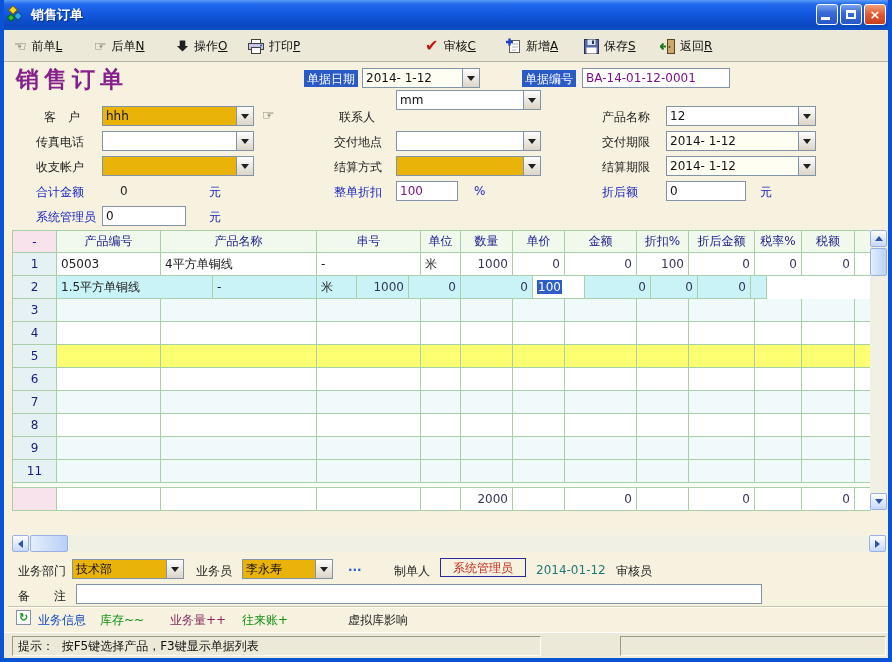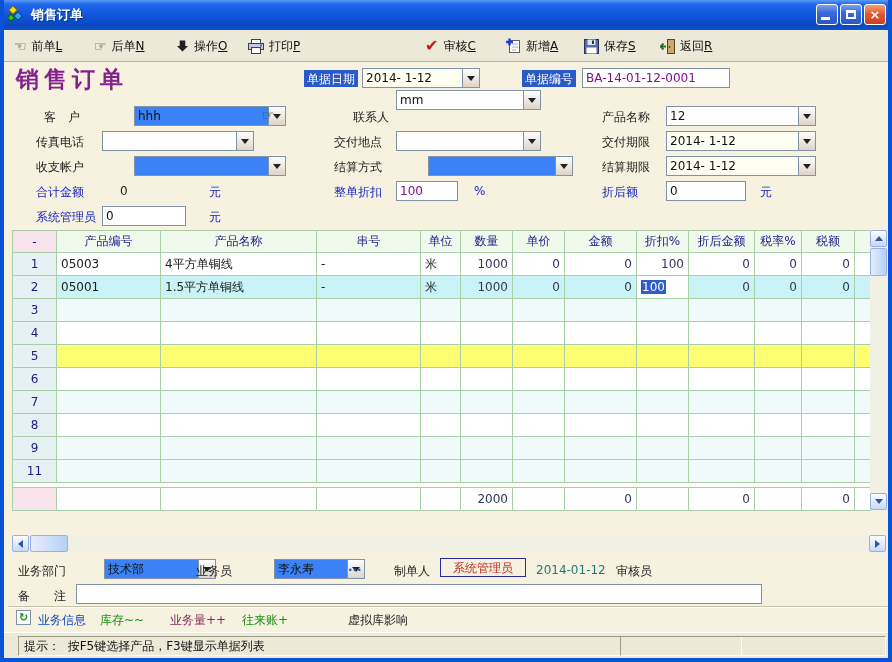--- a/index.html
+++ b/index.html
@@ -43,21 +43,21 @@
   .unit { position:absolute; color:#1a24c0; font-size:12px; }
   .pval { position:absolute; color:#202020; font-size:12px; }
 
   .combo { position:absolute; height:20px; border:1px solid #8393a7; background:#fff;
     display:flex; align-items:center; }
   .combo .cv { flex:1; padding:0 3px; font-size:12px; color:#101010; overflow:hidden; white-space:pre; }
   .combo .dd { width:17px; height:100%; background:linear-gradient(180deg,#fefefe,#dcd4c8);
     border-left:1px solid #8393a7; display:flex; align-items:center; justify-content:center; }
   .tri { width:0; height:0; border-left:4px solid transparent; border-right:4px solid transparent;
     border-top:5px solid #202020; }
-  .combo.cyan { background:#3b82f6;margin-left:32px; }
+  .combo.cyan { background:#eab308; }
   .combo.cream { background:#fffef2; }
 
   .tinput { position:absolute; height:20px; border:1px solid #8393a7; background:#fff;
     font-size:12px; padding:0 3px; color:#101010; font-family:inherit; }
   .tinput.purple { color:#80108a; }
 
   
   .grid { position:absolute; left:8px; top:230px; width:859px; border-left:1px solid #a9cfa9;
     border-top:1px solid #a9cfa9; background:#fff; }
   .trow { display:flex; height:23px; }
@@ -204,21 +204,21 @@
 
   <span class="flabel" style="left:40px;top:109px">客　户</span>
   <div class="combo cyan" style="left:98px;top:106px;width:152px">
     <span class="cv">hhh</span>
     <span class="dd">
         <i class="tri"></i>
       </span>
   </div>
   <span class="handglyph" style="position:absolute;left:258px;top:108px">☞</span>
 
-  <span class="flabel" style="left:349px;top:109px">联系人</span>
+  <span class="flabel" style="left:335px;top:109px">联系人</span>
   <div class="combo" style="left:392px;top:90px;width:145px">
     <span class="cv">mm</span>
     <span class="dd">
         <i class="tri"></i>
       </span>
   </div>
 
   <span class="flabel" style="left:598px;top:109px">产品名称</span>
   <div class="combo" style="left:662px;top:106px;width:150px">
     <span class="cv">12</span>
@@ -317,21 +317,20 @@
       <span class="c c6">0</span>
       <span class="c c7">0</span>
       <span class="c c8">100</span>
       <span class="c c9">0</span>
       <span class="c c10">0</span>
       <span class="c c11">0</span>
       <span class="c c12"></span>
     </div>
     <div class="trow sel">
       <span class="c c0">2</span>
-      <span class="c c1" style="color:#202020">05001</span>
       <span class="c c2" style="color:#202020">1.5平方单铜线</span>
       <span class="c c3" style="color:#202020">-</span>
       <span class="c c4" style="color:#202020">米</span>
       <span class="c c5">1000</span>
       <span class="c c6">0</span>
       <span class="c c7">0</span>
       <span class="c c8 editcell" style="justify-content:flex-start">
           <span class="seltext">100</span>
         </span>
       <span class="c c9">0</span>
@@ -524,17 +523,17 @@
 
   <div class="inforow-sep"></div>
   <span class="infoicon">↻</span>
   <span class="flabel" style="left:34px;top:612px;color:#1048c0">业务信息</span>
   <span class="flabel" style="left:96px;top:612px;color:#109010">库存~~</span>
   <span class="flabel" style="left:166px;top:612px;color:#84285c">业务量++</span>
   <span class="flabel" style="left:238px;top:612px;color:#109010">往来账+</span>
   <span class="flabel" style="left:344px;top:612px">虚拟库影响</span>
 
   <div class="statusbar">
-    <div class="spanel" style="left:18px;width:724px"><span>提示：  按F5键选择产品，F3键显示单据列表</span></div>
+    <div class="spanel" style="left:12px;width:529px"><span>提示：  按F5键选择产品，F3键显示单据列表</span></div>
     <div class="spanel" style="left:620px;width:266px"></div>
   </div>
 
 </div>
 
 </body></html>

